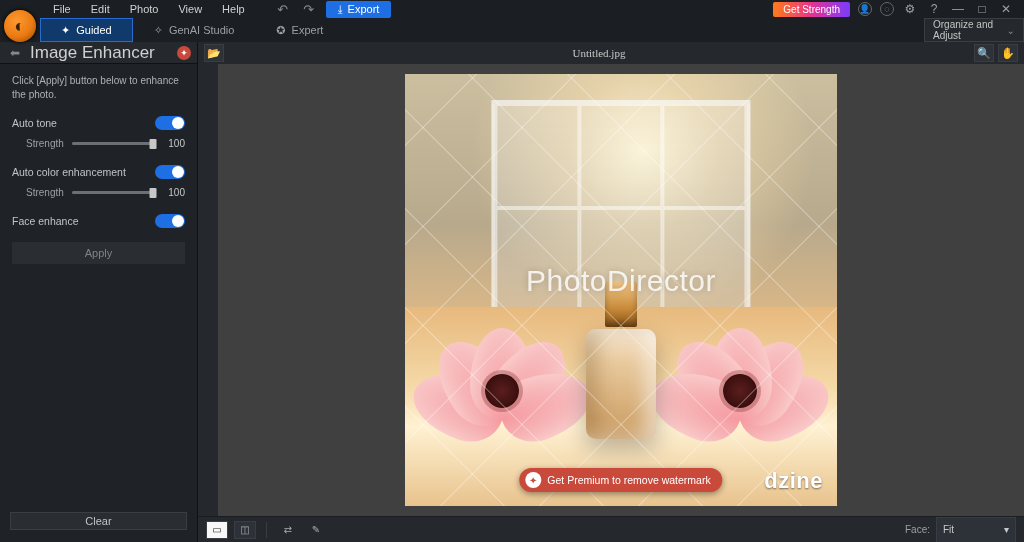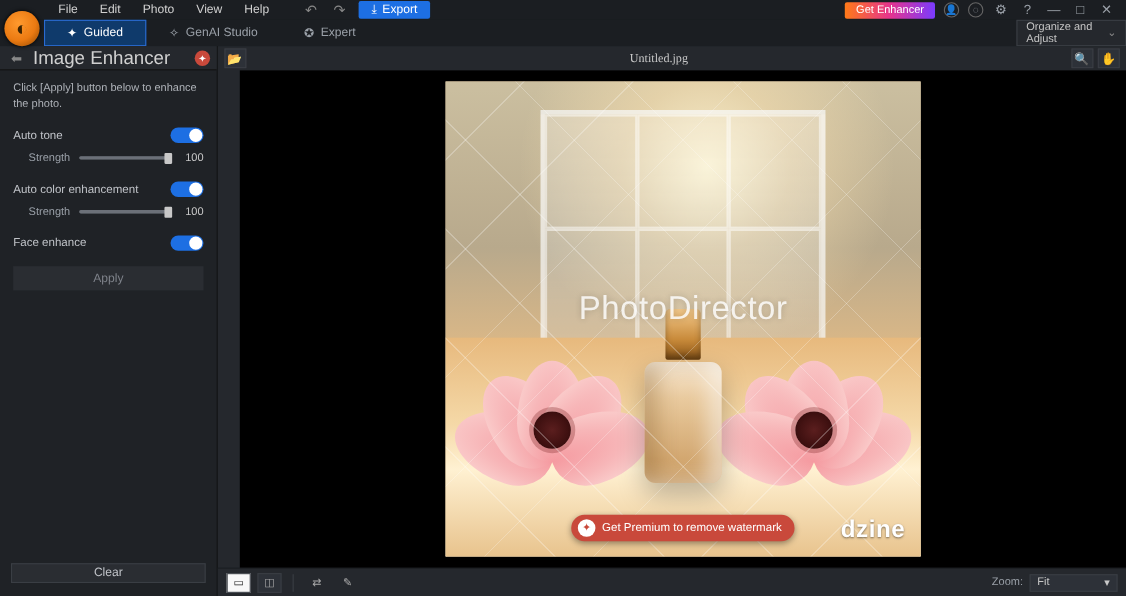--- a/index.html
+++ b/index.html
@@ -49,21 +49,21 @@
   .apply-btn { width:100%; height:22px; background:#2a2d32; color:#7e828a; border:none; font-size:11px; margin-top:6px; cursor:not-allowed;}
   .panel-footer { padding:8px 10px 12px; }
   .clear-btn { width:100%; height:18px; background:#2a2d32; color:#c0c3c8; border:1px solid #3a3e44; font-size:11px; cursor:pointer;}
 
   
   .canvas-area { flex:1; background:#25282d; display:flex; flex-direction:column; position:relative;}
   .canvas-toolbar { height:22px; display:flex; align-items:center; padding:0 6px; gap:6px; }
   .tb-btn { width:20px;height:18px;background:#2d3138;display:flex;align-items:center;justify-content:center;color:#aaa;cursor:pointer;font-size:11px;border:1px solid #3a3e44;}
   .filename { flex:1; text-align:center; font-size:11px; color:#c8c8c8;font-family:Liberation Serif, serif;}
   .tb-right { display:flex; gap:4px;}
-  .canvas-viewport { flex:1; display:flex; align-items:center; justify-content:center; background:#000000; position:relative;margin-left:20px;}
+  .canvas-viewport { flex:1; display:flex; align-items:center; justify-content:center; background:#404040; position:relative;margin-left:20px;}
   .canvas-img { width:432px; height:432px; position:relative; overflow:hidden; background:#f0d8b0;}
   
   .photo-bg { position:absolute; inset:0;
     background:
       radial-gradient(circle at 55% 18%, rgba(255,245,210,0.95) 0%, rgba(255,230,180,0.5) 18%, rgba(200,170,120,0) 40%),
       linear-gradient(180deg,#cbbfa0 0%, #b8a98c 35%, #d9b787 55%, #f1cf9a 70%, #f8dfb4 100%);
   }
   .window-frame { position:absolute; left:50%; top:6%; transform:translateX(-50%); width:60%; height:50%; border:4px solid rgba(255,255,255,0.6); background:linear-gradient(180deg,rgba(255,255,255,0.25),rgba(200,220,240,0.2)); display:grid; grid-template-columns:1fr 1fr 1fr; grid-template-rows:1fr 1fr;}
   .window-frame div{border:2px solid rgba(255,255,255,0.5);}
   .table-surface { position:absolute; left:0;right:0;bottom:0;height:46%; background:linear-gradient(180deg,#e7b97d 0%, #f5d9a8 40%, #fff1d2 60%, #e8c38d 100%);}
@@ -84,21 +84,21 @@
   .dzine-logo { position:absolute; right:14px; bottom:12px; font-size:22px; color:#fff; font-weight:600; letter-spacing:0.5px; text-shadow:0 1px 2px rgba(0,0,0,0.5);}
   .wm-pill { position:absolute; left:50%; bottom:14px; transform:translateX(-50%); background:#c9493b; color:#fff; padding:4px 12px 4px 6px; border-radius:14px; font-size:10.5px; display:flex; align-items:center; gap:6px; cursor:pointer; box-shadow:0 2px 6px rgba(0,0,0,0.4);}
   .wm-pill-icon{width:16px;height:16px;border-radius:50%;background:#fff;display:flex;align-items:center;justify-content:center;color:#c9493b;font-size:10px;}
 
   .canvas-footer { height:26px; display:flex; align-items:center; padding:0 8px; gap:6px; background:#25282d; border-top:1px solid #1a1d21;}
   .cf-btn { width:22px;height:18px;background:#2d3138;border:1px solid #3a3e44;display:flex;align-items:center;justify-content:center;color:#aaa;cursor:pointer;font-size:10px;}
   .cf-btn.active{background:#f8f8f8;color:#222;}
   .cf-sep{width:1px;height:16px;background:#3a3e44;margin:0 4px;}
   .cf-right{margin-left:auto;display:flex;align-items:center;gap:6px;}
   .zoom-label{font-size:10px;color:#9aa0a8;}
-  .zoom-select{width:80px;height:16px;background:#2d3138;border:1px solid #3a3e44;color:#c8c8c8;font-size:10px;display:flex;align-items:center;justify-content:space-between;padding:0 6px;cursor:pointer;}
+  .zoom-select{width:80px;height:26px;background:#2d3138;border:1px solid #3a3e44;color:#c8c8c8;font-size:10px;display:flex;align-items:center;justify-content:space-between;padding:0 6px;cursor:pointer;}
 </style>
 </head>
 <body>
 
 <div class="app-logo">◐</div>
 <div class="menubar">
   <div class="menubar-left">
     <div class="menubar-item">File</div>
     <div class="menubar-item">Edit</div>
     <div class="menubar-item">Photo</div>
@@ -107,21 +107,21 @@
   </div>
   <div class="menubar-mid">
     <div class="hist-btn">↶</div>
     <div class="hist-btn">↷</div>
     <div class="export-btn">
       <span>⤓</span>
       <span>Export</span>
     </div>
   </div>
   <div class="menubar-right">
-    <div class="premium-btn">Get Enhancer</div>
+    <div class="premium-btn">Get Strength</div>
     <div class="titlebar-icon circ">👤</div>
     <div class="titlebar-icon circ">◌</div>
     <div class="titlebar-icon">⚙</div>
     <div class="titlebar-icon">?</div>
     <div class="titlebar-icon">—</div>
     <div class="titlebar-icon">□</div>
     <div class="titlebar-icon">✕</div>
   </div>
 </div>
 
@@ -251,21 +251,21 @@
       </div>
     </div>
 
     <div class="canvas-footer">
       <div class="cf-btn active">▭</div>
       <div class="cf-btn">◫</div>
       <div class="cf-sep"></div>
       <div class="cf-btn" style="background:transparent;border:none">⇄</div>
       <div class="cf-btn" style="background:transparent;border:none">✎</div>
       <div class="cf-right">
-        <span class="zoom-label">Zoom:</span>
+        <span class="zoom-label">Face:</span>
         <div class="zoom-select">
           <span>Fit</span>
           <span>▾</span>
         </div>
       </div>
     </div>
   </div>
 
 </div>
 

